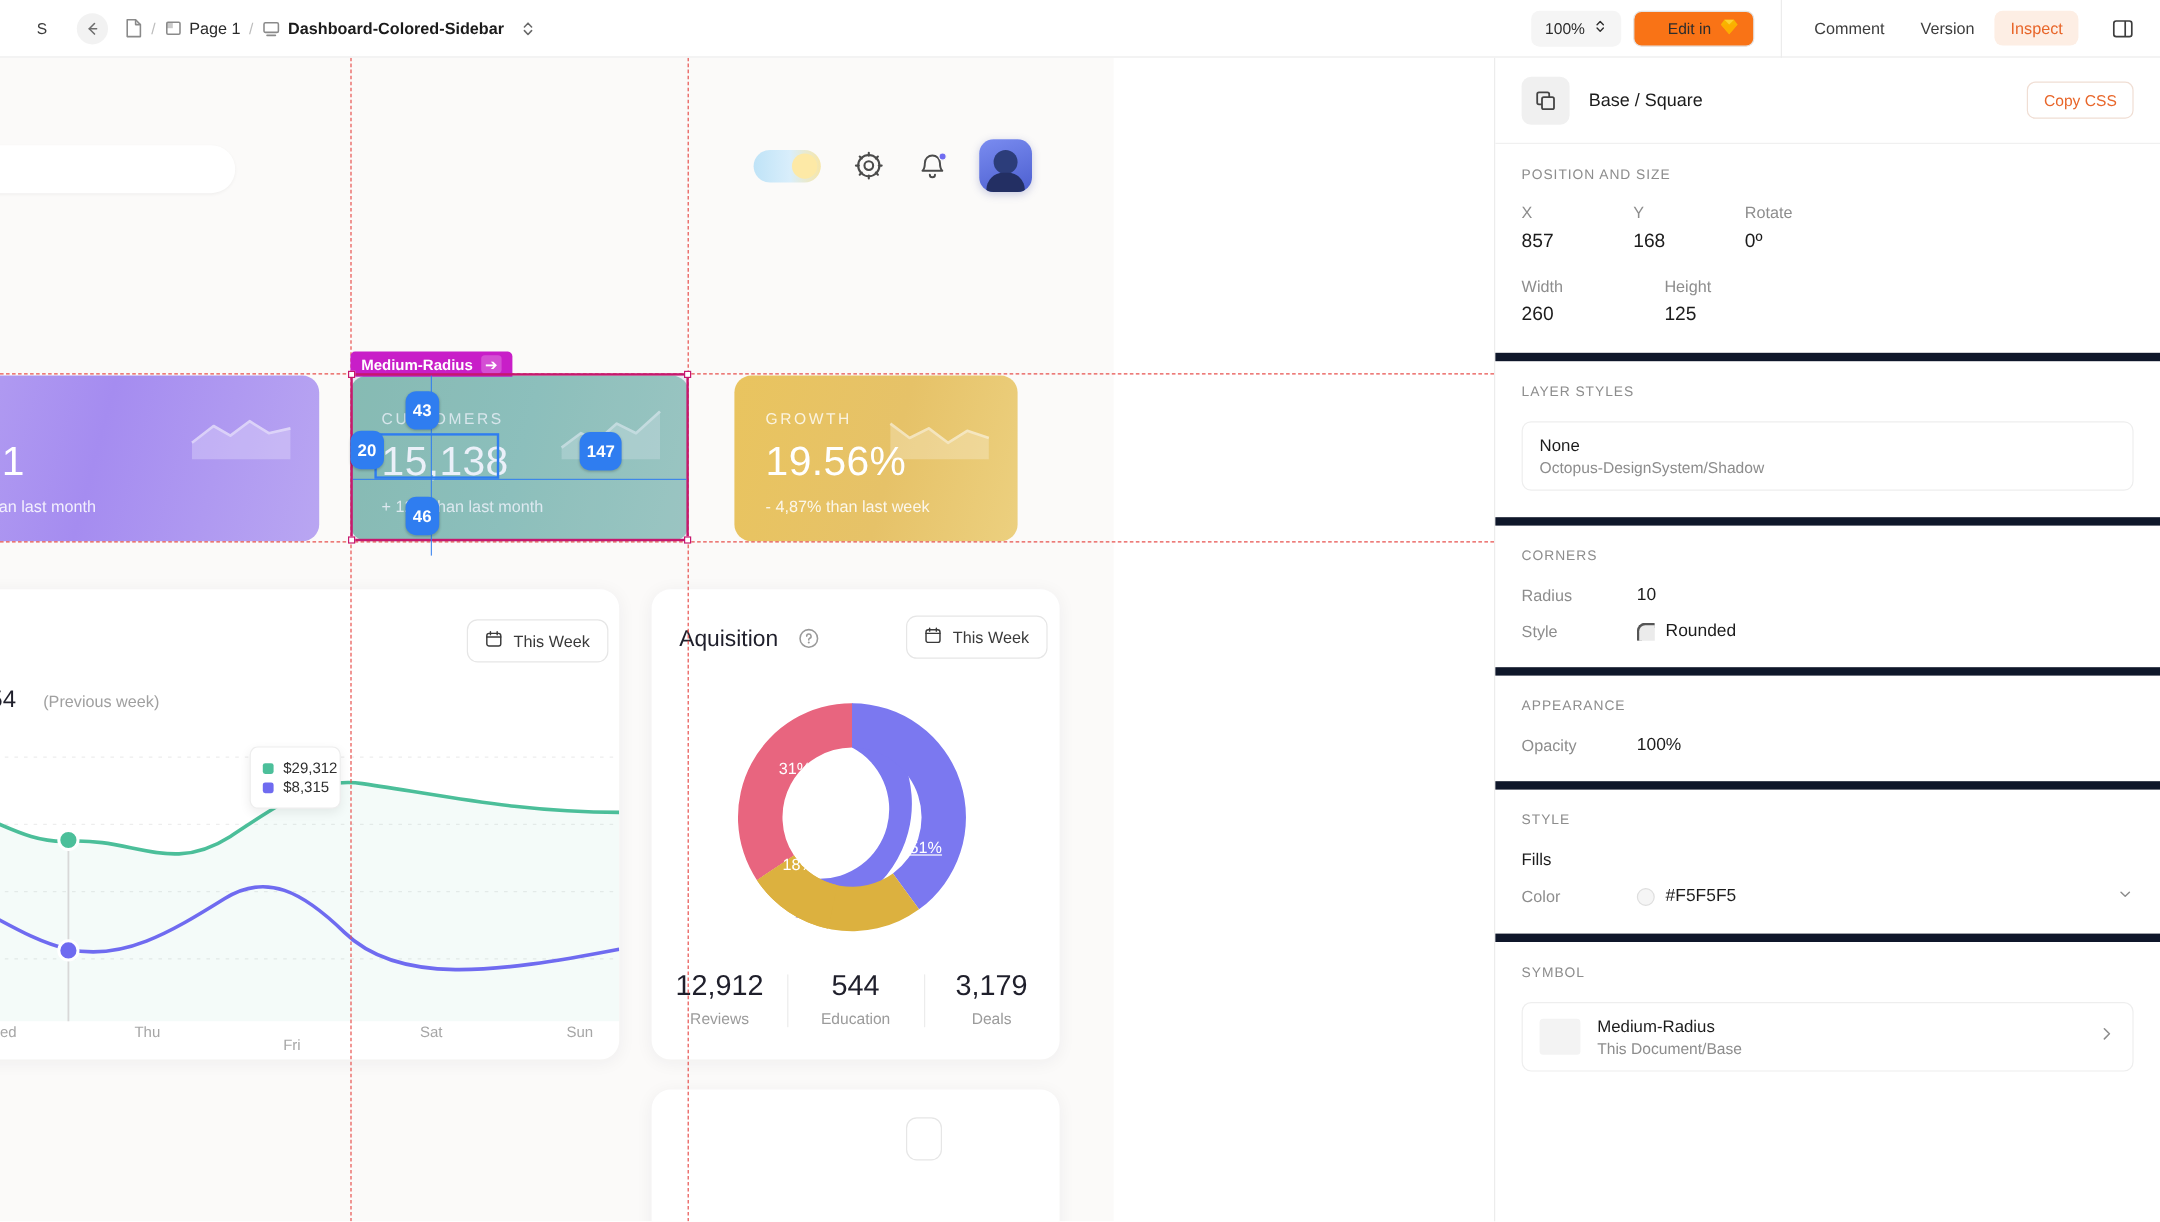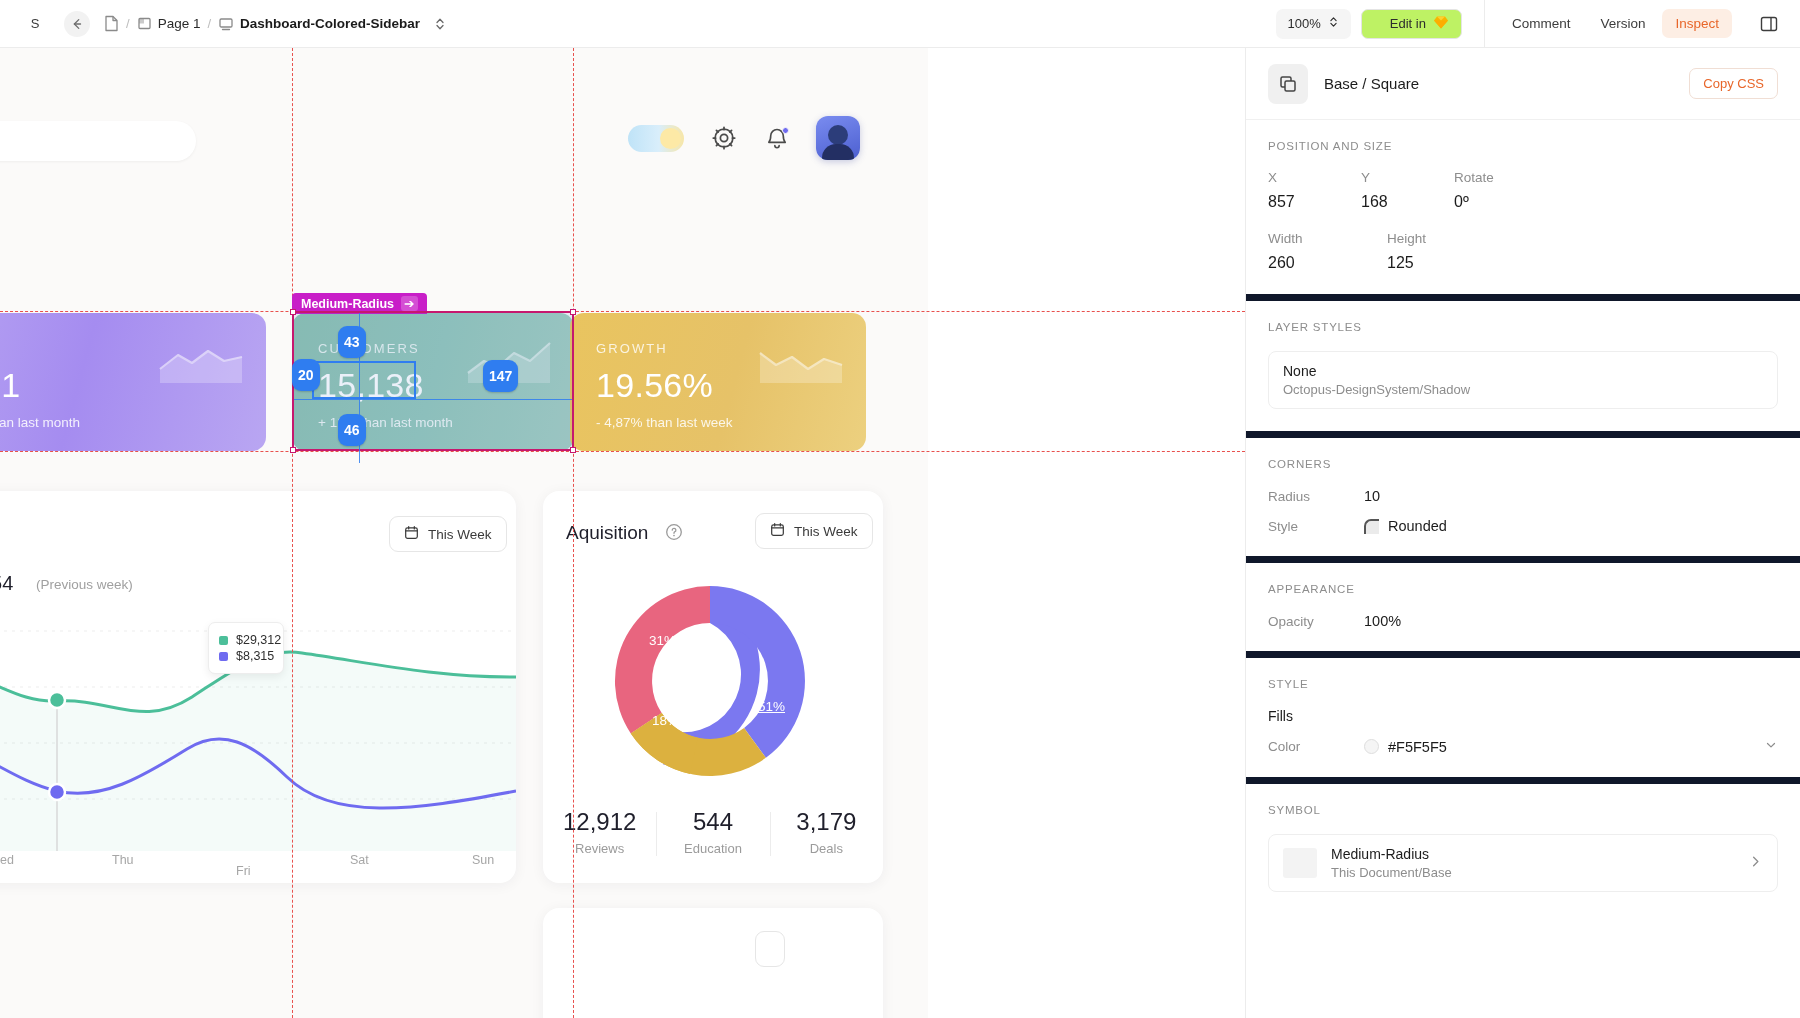--- a/index.html
+++ b/index.html
@@ -27,21 +27,21 @@
   .crumb.current { font-weight: 600; color: #1b1b1b; }
   .crumb .gl { color: #8a8a8a; display: inline-flex; }
   .stepper-ico { margin-left: 8px; color: #6a6a6a; display: inline-flex; }
 
   .tb-right { display: flex; align-items: center; gap: 10px; padding-right: 14px; }
   .zoom-pill, .edit-pill {
     height: 30px; display: flex; align-items: center; gap: 7px; padding: 0 12px;
     border-radius: 7px; font-size: 13px; color: #2d2d2d; cursor: pointer;
   }
   .zoom-pill { background: #f5f5f5; }
-  .edit-pill { background: #bef264; border: 1px solid #e4e4e4; padding-left: 28px; }
+  .edit-pill { background: #f97316; border: 1px solid #e4e4e4; padding-left: 28px; }
   .tb-divider { width: 1px; height: 48px; background: #ececec; margin: 0 4px 0 12px; }
 
   .inspector-tabs { display: flex; align-items: center; gap: 4px; padding-right: 10px; }
   .itab { font-size: 13.5px; color: #3d3d3d; padding: 7px 13px; border-radius: 7px; cursor: pointer; }
   .itab.active { background: #fdeee4; color: #e8662a; }
   .panel-toggle { width: 34px; height: 34px; display: flex; align-items: center; justify-content: center; color: #3d3d3d; cursor: pointer; }
 
   
   .body { flex: 1; display: flex; min-height: 0; position: relative; }
 
@@ -80,21 +80,21 @@
   .kpi {
     position: absolute; top: 265px; height: 138px; border-radius: 14px; overflow: hidden;
     padding: 28px 26px 0 26px; color: #fff;
   }
   .kpi .label { font-size: 13px; letter-spacing: 2.1px; color: rgba(255,255,255,.80); }
   .kpi .value { font-size: 34px; font-weight: 400; margin-top: 10px; letter-spacing: .3px; }
   .kpi .delta { font-size: 13.5px; color: rgba(255,255,255,.86); margin-top: 10px; }
   .kpi .spark { position: absolute; right: 22px; top: 26px; width: 86px; height: 44px; opacity: .55; }
   #kpi-orders { left: -92px; width: 358px; background: linear-gradient(105deg,#b9a6f2 0%, #a58cf0 48%, #b9a6f2 100%); }
   #kpi-customers { left: 292px; width: 282px; background: linear-gradient(105deg,#8fc4b2 0%, #96c9bb 50%, #a6cfc2 100%); }
-  #kpi-growth { left: 570px; width: 296px; background: linear-gradient(105deg,#e9c45f 0%, #e6c268 55%, #ecd07f 100%); }
+  #kpi-growth { left: 612px; width: 236px; background: linear-gradient(105deg,#e9c45f 0%, #e6c268 55%, #ecd07f 100%); }
 
   
   .panel { position: absolute; background: #fff; border-radius: 16px; box-shadow: 0 2px 14px rgba(30,30,60,.055); }
   #panel-chart { left: -188px; top: 443px; width: 704px; height: 392px; }
   #panel-acq { left: 543px; top: 443px; width: 340px; height: 392px; }
   #panel-bottom { left: 543px; top: 860px; width: 340px; height: 150px; }
 
   .wk-btn {
     position: absolute; height: 36px; border: 1px solid #e6e6e6; border-radius: 9px;
     background: #fff; display: flex; align-items: center; gap: 9px; padding: 0 14px;

